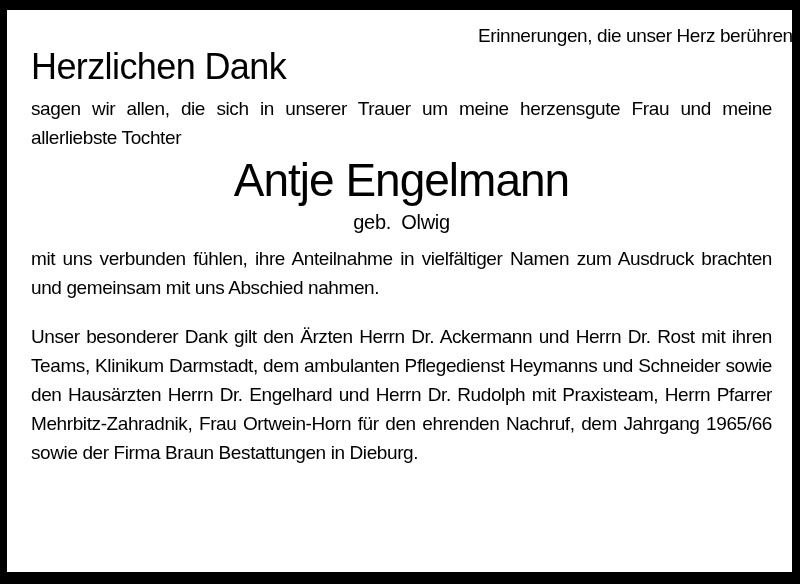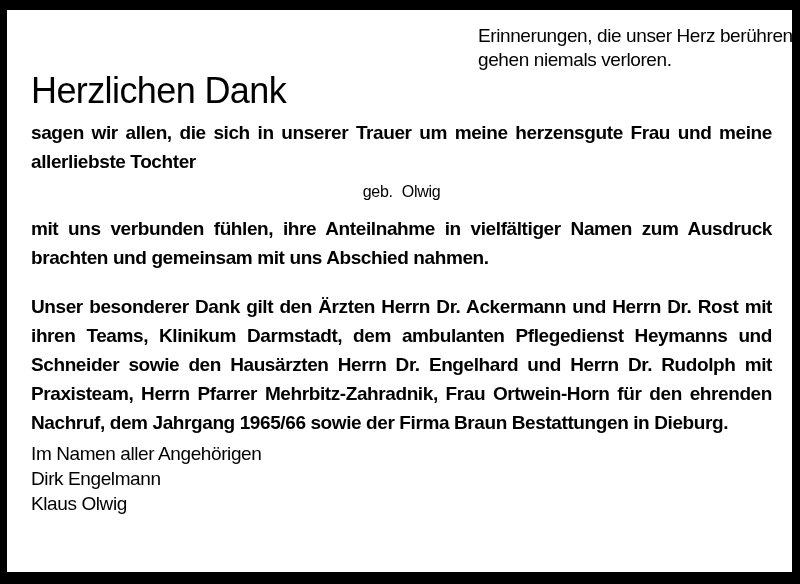--- a/index.html
+++ b/index.html
@@ -35,35 +35,34 @@
     letter-spacing: -0.6px;
     line-height: 34px;
   }
   .para {
     margin: 10px 0 0 0;
     font-size: 19px;
     line-height: 29px;
     letter-spacing: -0.4px;
     text-align: justify;
     text-align-last: left;
-    font-weight: bold;
   }
   .para.thanks { margin-top: 20px; }
   .deceased-name {
     margin-top: 2px;
     text-align: center;
     font-size: 46px;
     line-height: 52px;
     letter-spacing: -1px;
     font-weight: 400;
   }
   .maiden-name {
     margin-top: 4px;
     text-align: center;
-    font-size: 16px;
+    font-size: 20px;
     line-height: 24px;
     word-spacing: 5px;
     letter-spacing: -0.3px;
   }
   .footer {
     display: flex;
     justify-content: space-between;
     align-items: flex-end;
     margin-top: 4px;
   }
@@ -82,36 +81,31 @@
   }
 </style>
 </head>
 <body>
 
 <div class="page">
   <div class="inner">
 
     <div class="quote">
       <div>Erinnerungen, die unser Herz berühren,</div>
-      <div>gehen niemals verloren.</div>
     </div>
 
     <h1 class="heading">Herzlichen Dank</h1>
 
     <p class="para">sagen wir allen, die sich in unserer Trauer um meine herzensgute Frau und meine allerliebste Tochter</p>
 
+    <div class="deceased-name">Antje Engelmann</div>
 
     <div class="maiden-name">geb. Olwig</div>
 
     <p class="para">mit uns verbunden fühlen, ihre Anteilnahme in vielfältiger Namen zum Ausdruck brachten und gemeinsam mit uns Abschied nahmen.</p>
 
     <p class="para thanks">Unser besonderer Dank gilt den Ärzten Herrn Dr. Ackermann und Herrn Dr. Rost mit ihren Teams, Klinikum Darmstadt, dem ambulanten Pflegedienst Heymanns und Schneider sowie den Hausärzten Herrn Dr. Engelhard und Herrn Dr. Rudolph mit Praxisteam, Herrn Pfarrer Mehrbitz-Zahradnik, Frau Ortwein-Horn für den ehrenden Nachruf, dem Jahrgang 1965/66 sowie der Firma Braun Bestattungen in Dieburg.</p>
 
     <div class="footer">
-      <div class="signature">
-        <div>Im Namen aller Angehörigen</div>
-        <div>Dirk Engelmann</div>
-        <div>Klaus Olwig</div>
-      </div>
     </div>
 
   </div>
 </div>
 
 </body></html>

